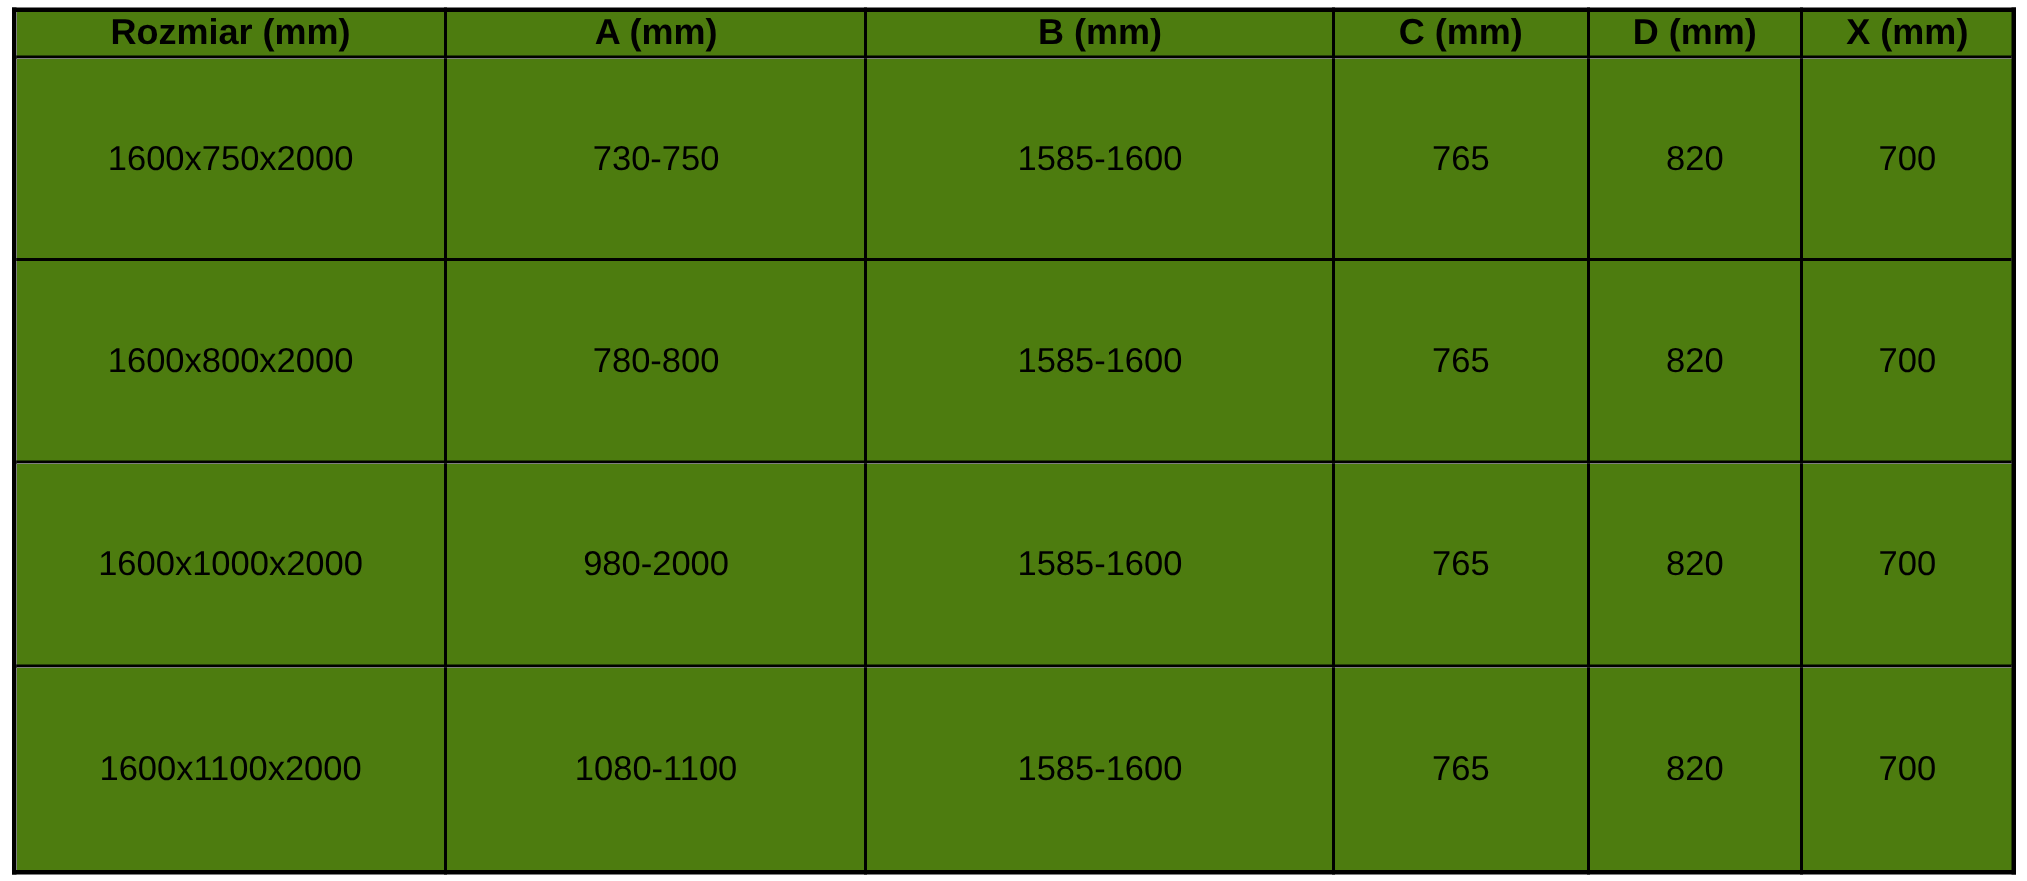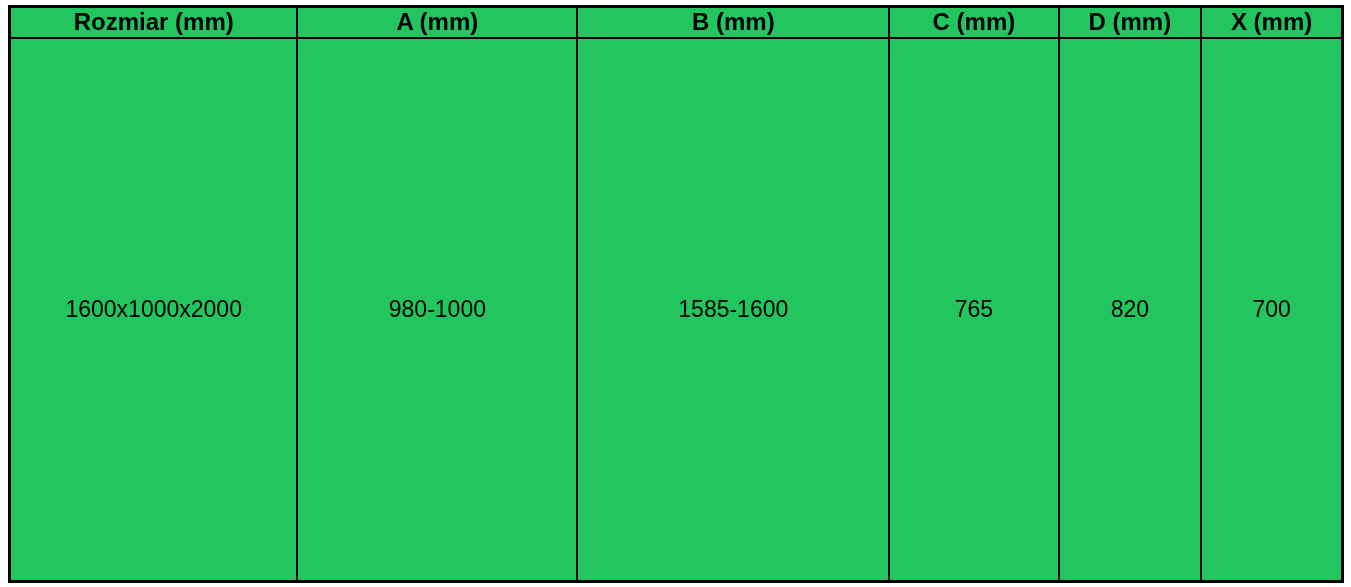--- a/index.html
+++ b/index.html
@@ -27,21 +27,21 @@
   }
   table.spec-table th,
   table.spec-table td {
     border: 2px solid #000000;
     text-align: center;
     vertical-align: middle;
     padding: 0;
     font-size: 23px;
     line-height: 1.2;
     color: #000000;
-    background: #22c55e;
+    background: #4d7c0f;
     overflow: hidden;
     white-space: nowrap;
   }
   table.spec-table th {
     font-weight: bold;
     font-size: 24px;
   }
 </style>
 </head>
 <body>
@@ -61,22 +61,46 @@
         <th>Rozmiar (mm)</th>
         <th>A (mm)</th>
         <th>B (mm)</th>
         <th>C (mm)</th>
         <th>D (mm)</th>
         <th>X (mm)</th>
       </tr>
     </thead>
     <tbody>
       <tr>
+        <td>1600x750x2000</td>
+        <td>730-750</td>
+        <td>1585-1600</td>
+        <td>765</td>
+        <td>820</td>
+        <td>700</td>
+      </tr>
+      <tr>
+        <td>1600x800x2000</td>
+        <td>780-800</td>
+        <td>1585-1600</td>
+        <td>765</td>
+        <td>820</td>
+        <td>700</td>
+      </tr>
+      <tr>
         <td>1600x1000x2000</td>
-        <td>980-1000</td>
+        <td>980-2000</td>
+        <td>1585-1600</td>
+        <td>765</td>
+        <td>820</td>
+        <td>700</td>
+      </tr>
+      <tr>
+        <td>1600x1100x2000</td>
+        <td>1080-1100</td>
         <td>1585-1600</td>
         <td>765</td>
         <td>820</td>
         <td>700</td>
       </tr>
     </tbody>
   </table>
 </div>
 
 </body></html>

